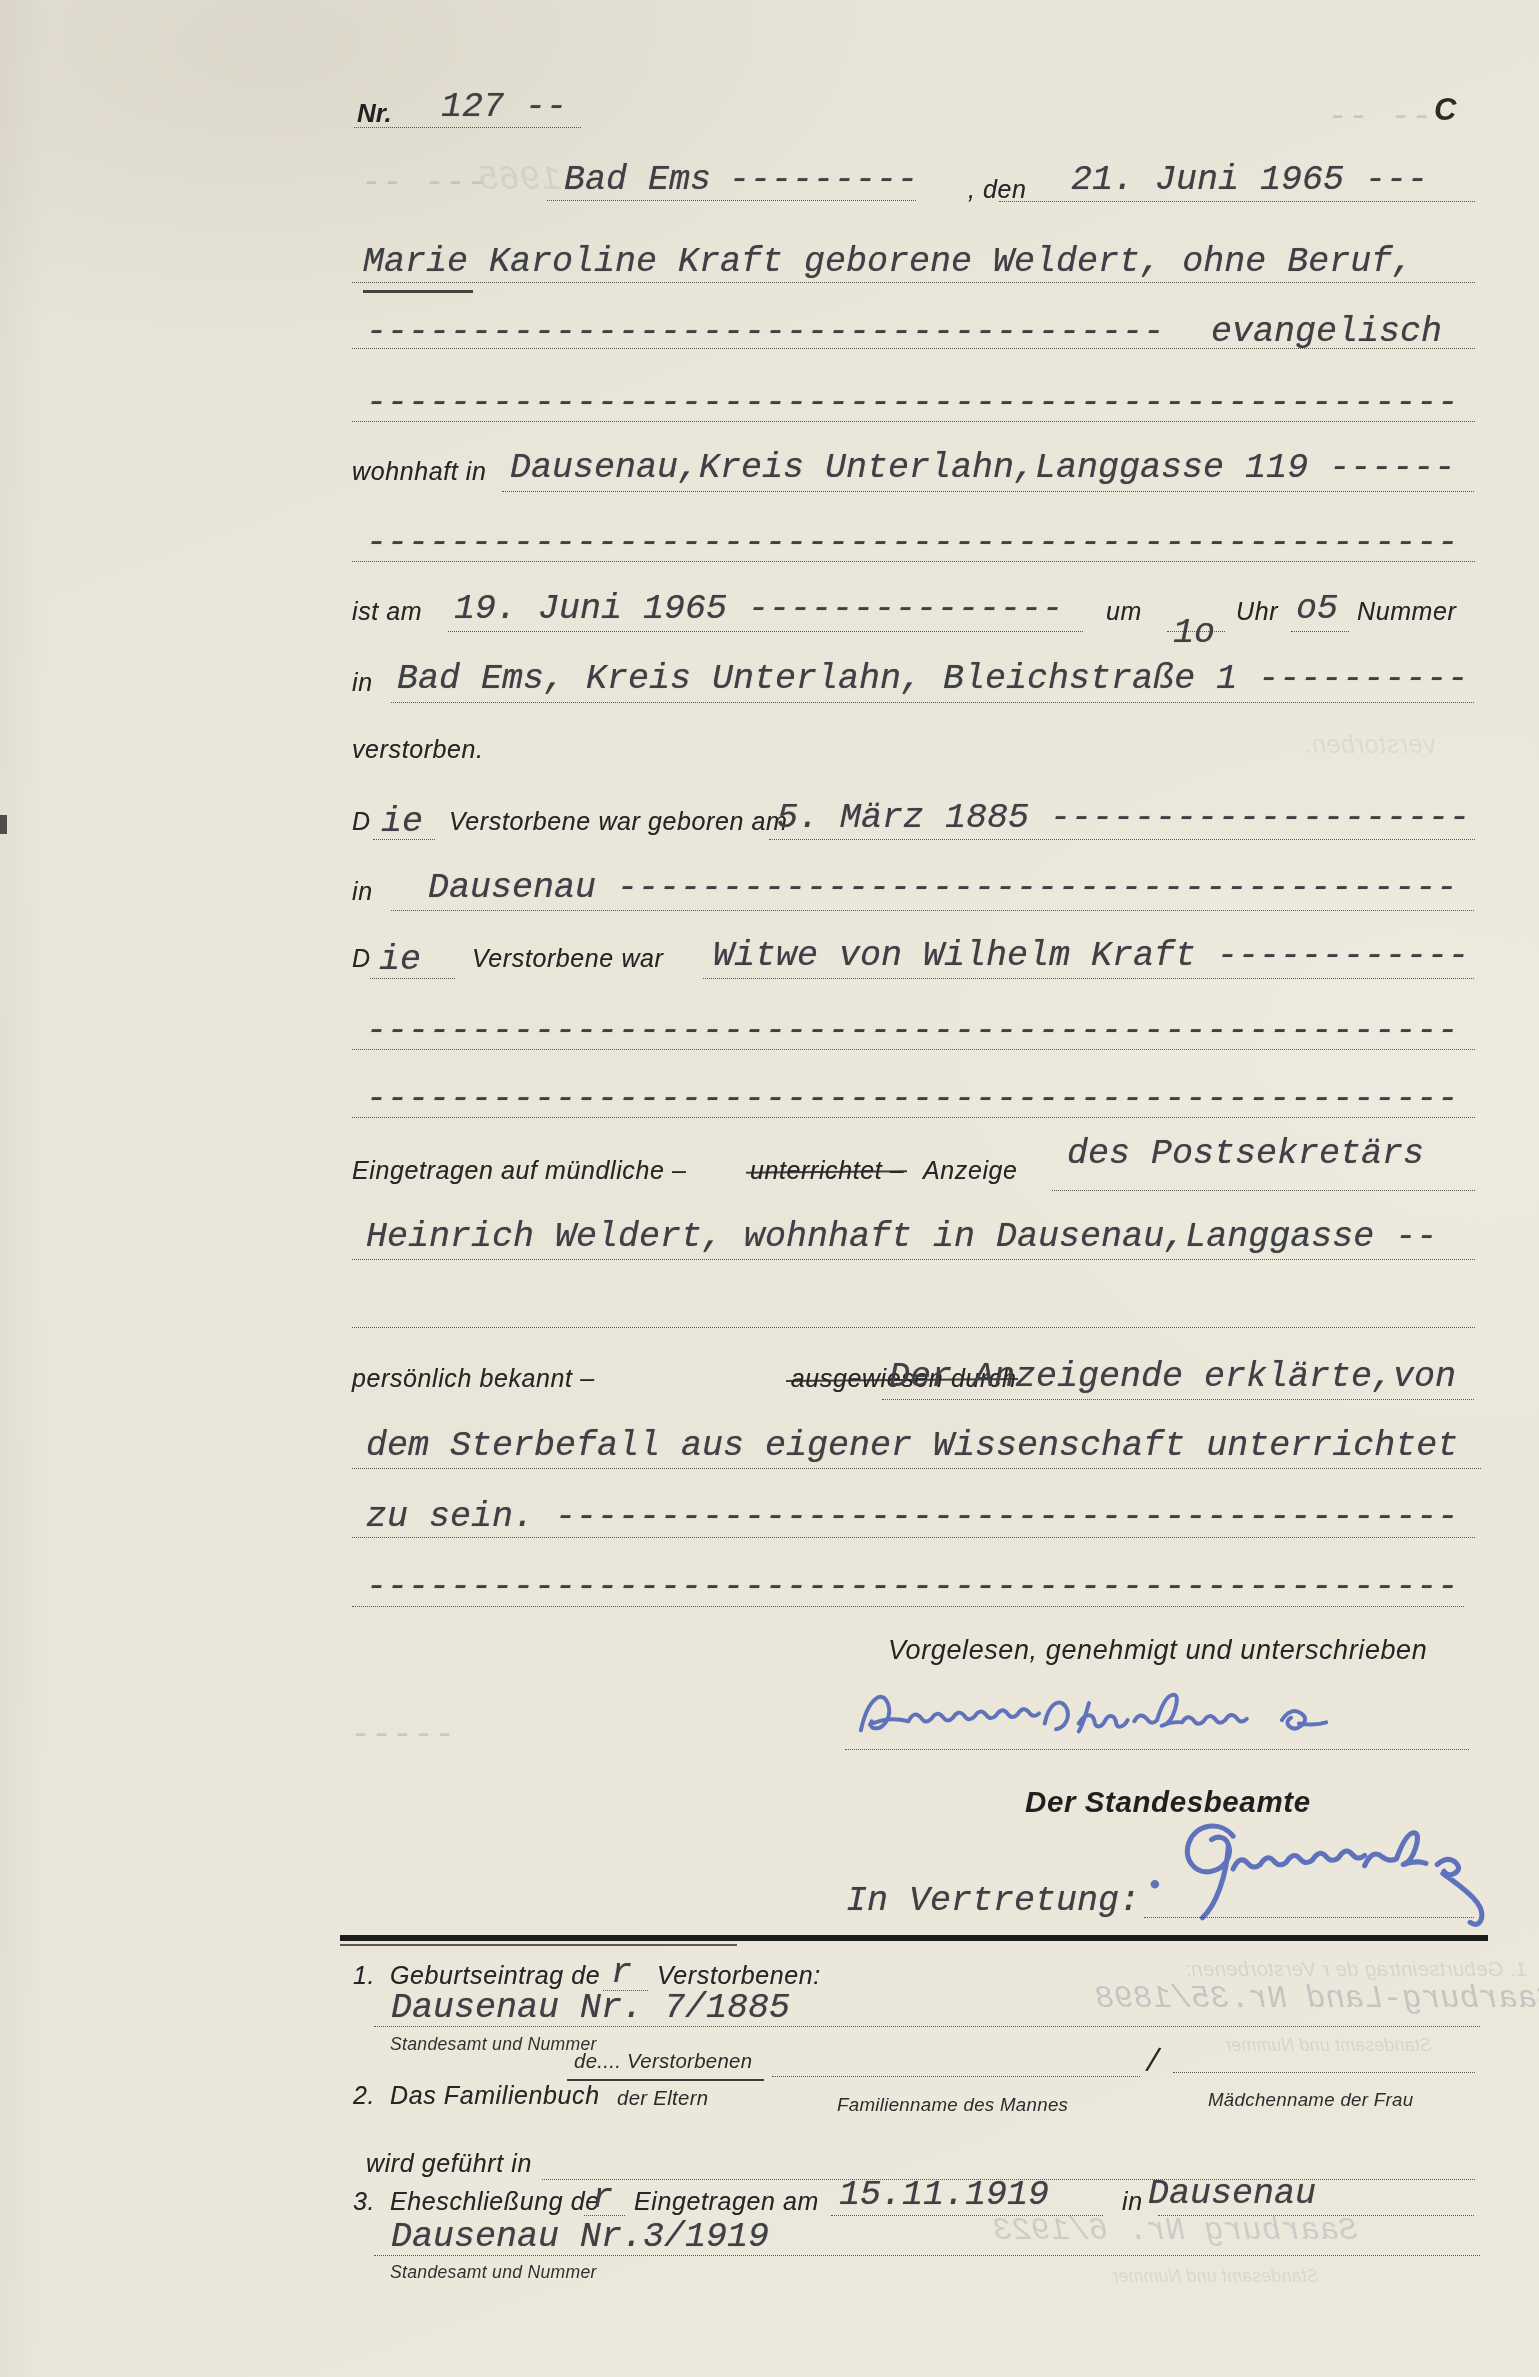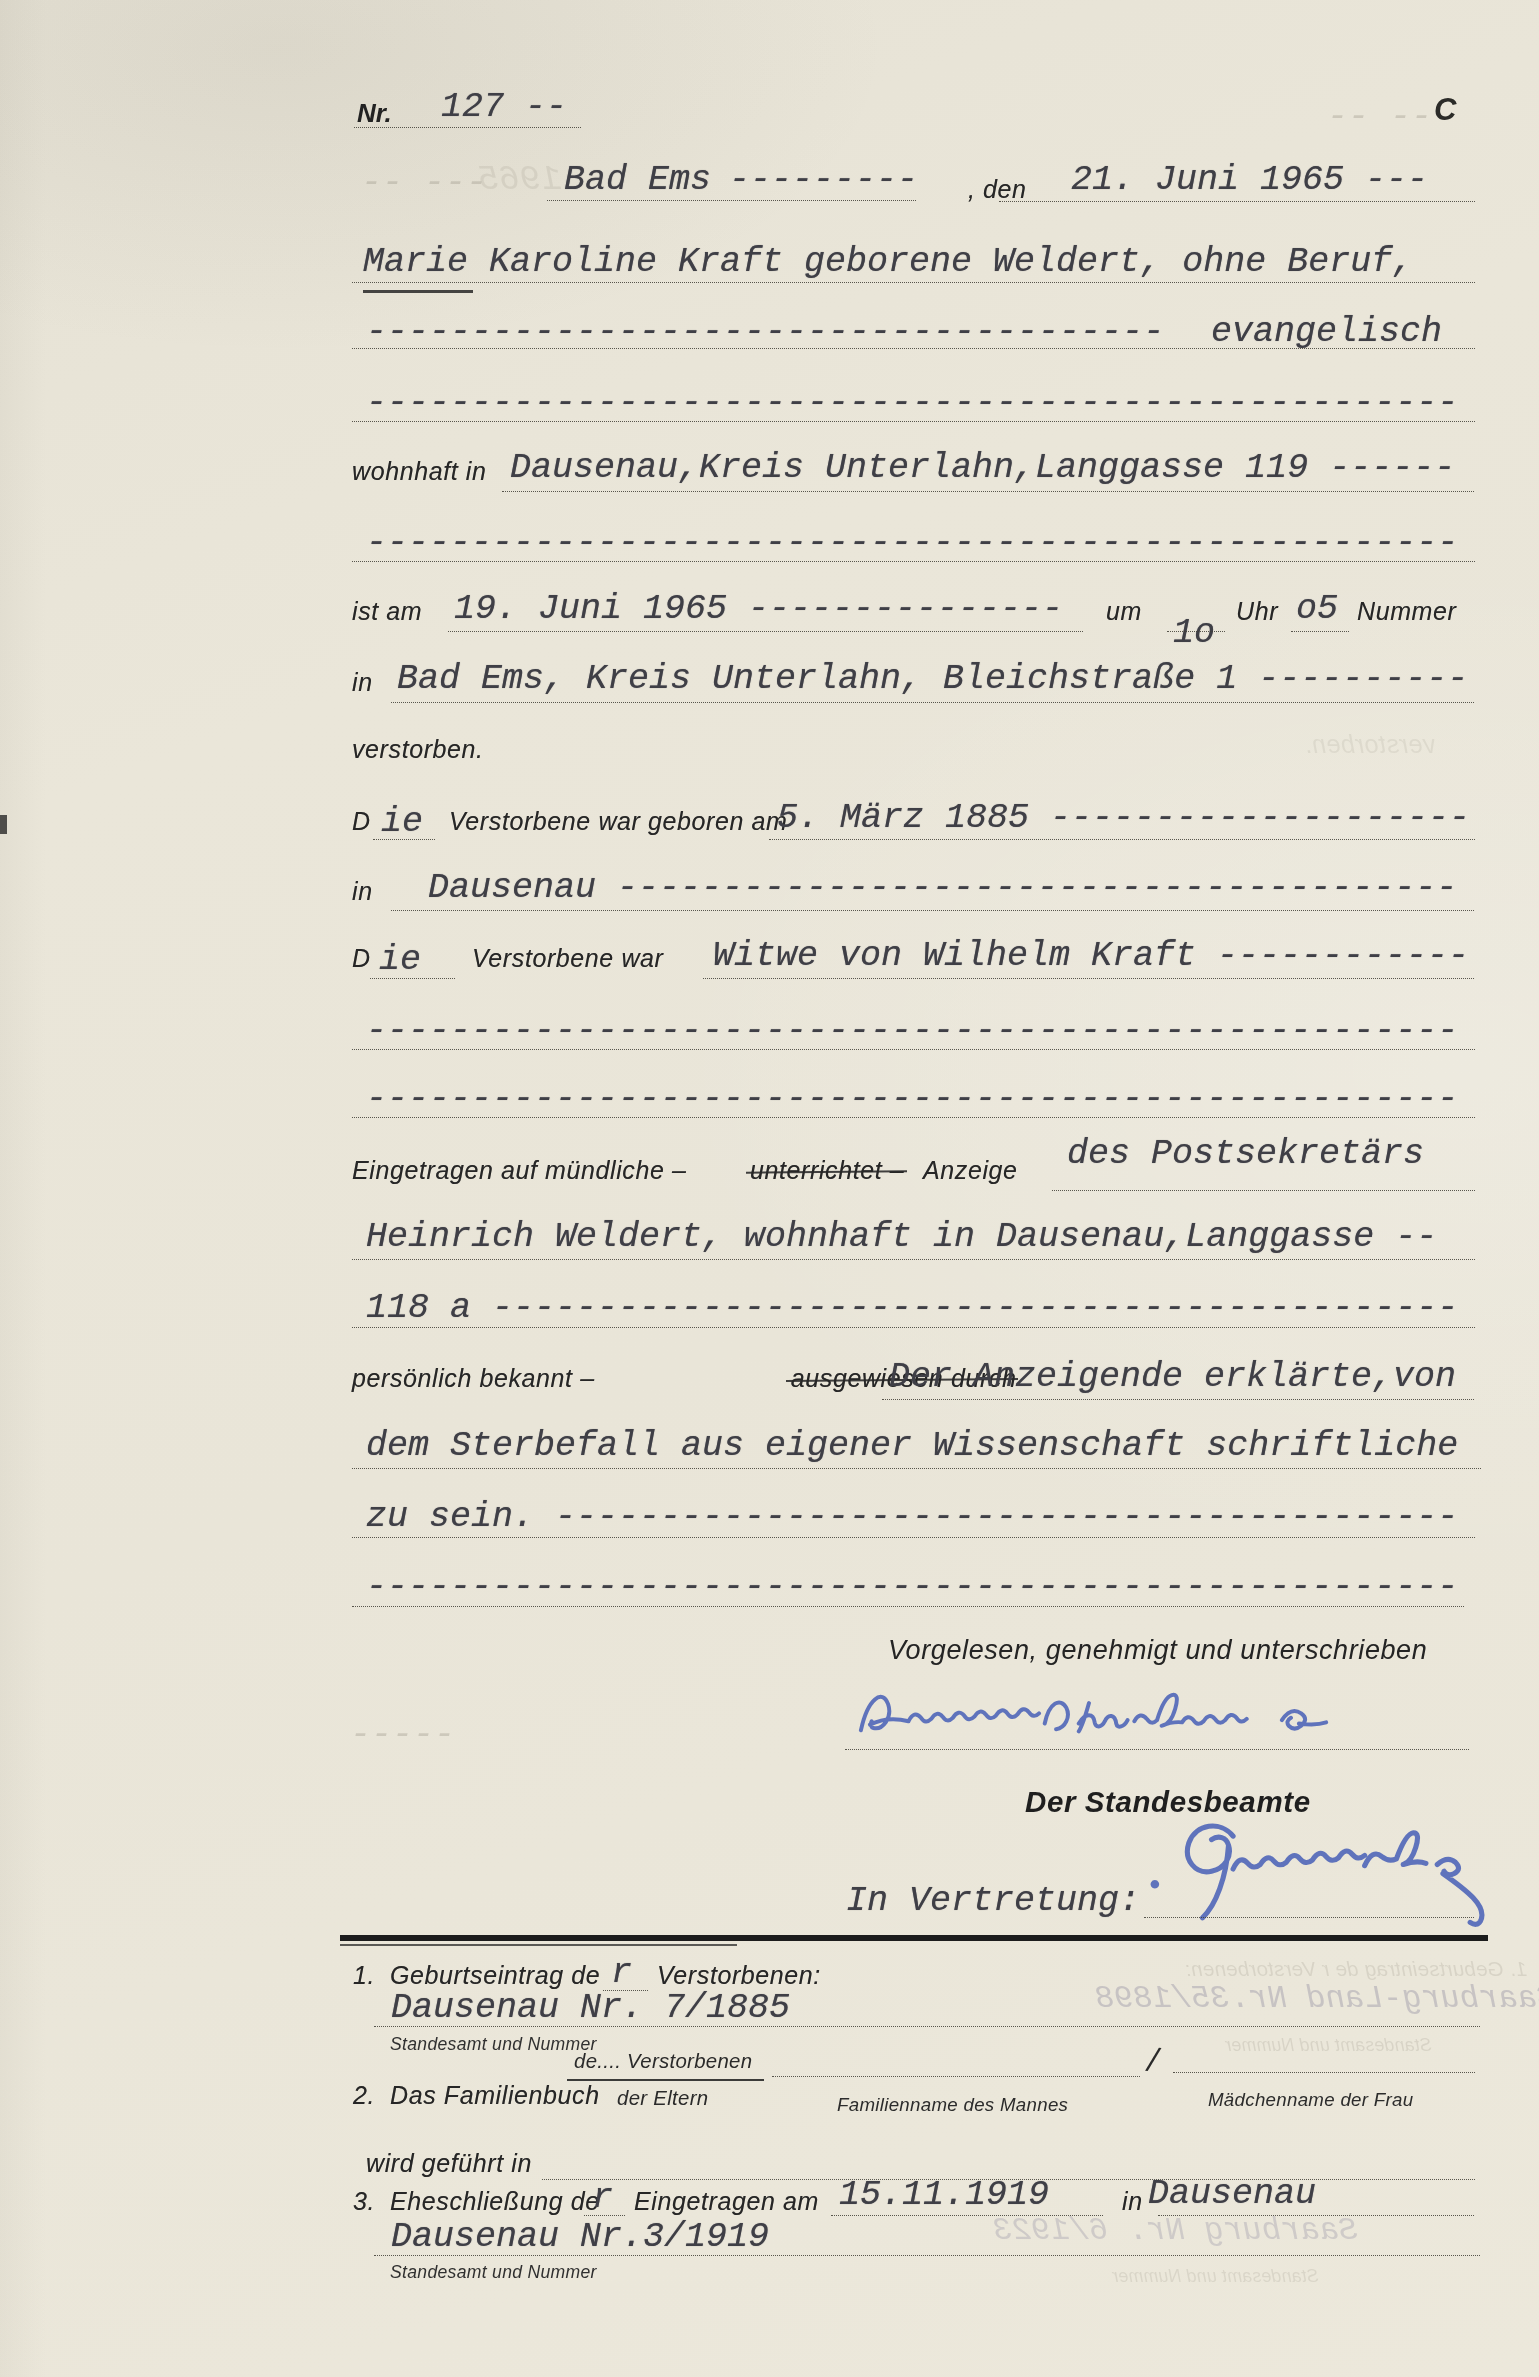--- a/index.html
+++ b/index.html
@@ -141,31 +141,30 @@
   
   <span class="el p" style="left:352px;top:1158px;">Eingetragen auf mündliche –</span>
   <span class="el p struck" style="left:750px;top:1158px;">unterrichtet –</span>
   <span class="el p" style="left:923px;top:1158px;">Anzeige</span>
   <span class="el t" style="left:1059px;top:1137px;margin-left:8px;">des Postsekretärs</span>
   <div class="el dot" style="left:1052px;top:1190px;width:423px;"></div>
 
   
   <span class="el t" style="left:366px;top:1220px;">Heinrich Weldert, wohnhaft in Dausenau,Langgasse --</span>
   <div class="el dot" style="left:352px;top:1259px;width:1123px;"></div>
-  <span class="el t" style="left:366px;top:1291px;">118 a ----------------------------------------------</span>
   <div class="el dot" style="left:352px;top:1327px;width:1123px;"></div>
 
   
   <span class="el p" style="left:352px;top:1366px;">persönlich bekannt –</span>
   <span class="el p struck" style="left:634px;top:1366px;">ausgewiesen durch</span>
   <span class="el t" style="left:889px;top:1360px;">Der Anzeigende erklärte,von</span>
   <div class="el dot" style="left:882px;top:1399px;width:592px;"></div>
 
   
-  <span class="el t" style="left:366px;top:1429px;">dem Sterbefall aus eigener Wissenschaft schriftliche</span>
+  <span class="el t" style="left:366px;top:1429px;">dem Sterbefall aus eigener Wissenschaft unterrichtet</span>
   <div class="el dot" style="left:352px;top:1468px;width:1129px;"></div>
   <span class="el t" style="left:366px;top:1500px;">zu sein. -------------------------------------------</span>
   <div class="el dot" style="left:352px;top:1537px;width:1123px;"></div>
   <span class="el t" style="left:366px;top:1570px;">----------------------------------------------------</span>
   <div class="el dot" style="left:352px;top:1606px;width:1112px;"></div>
 
   
   <span class="el pv" style="left:888px;top:1635px;">Vorgelesen, genehmigt und unterschrieben</span>
 
   <svg style="left:845px;top:1669px;" width="522" height="88" viewBox="0 0 920 155">

